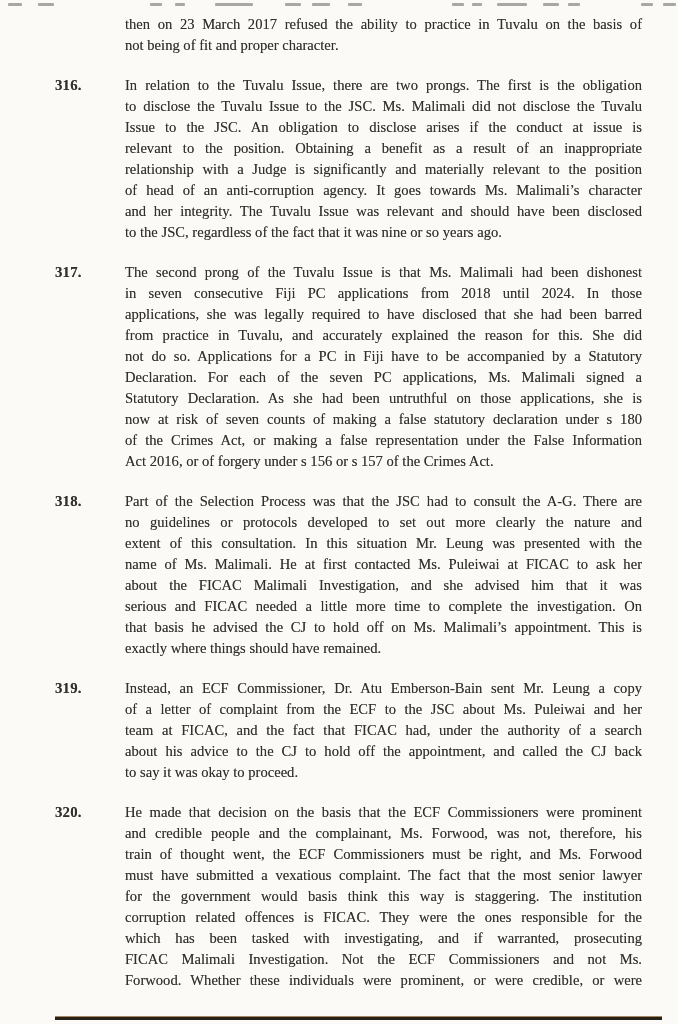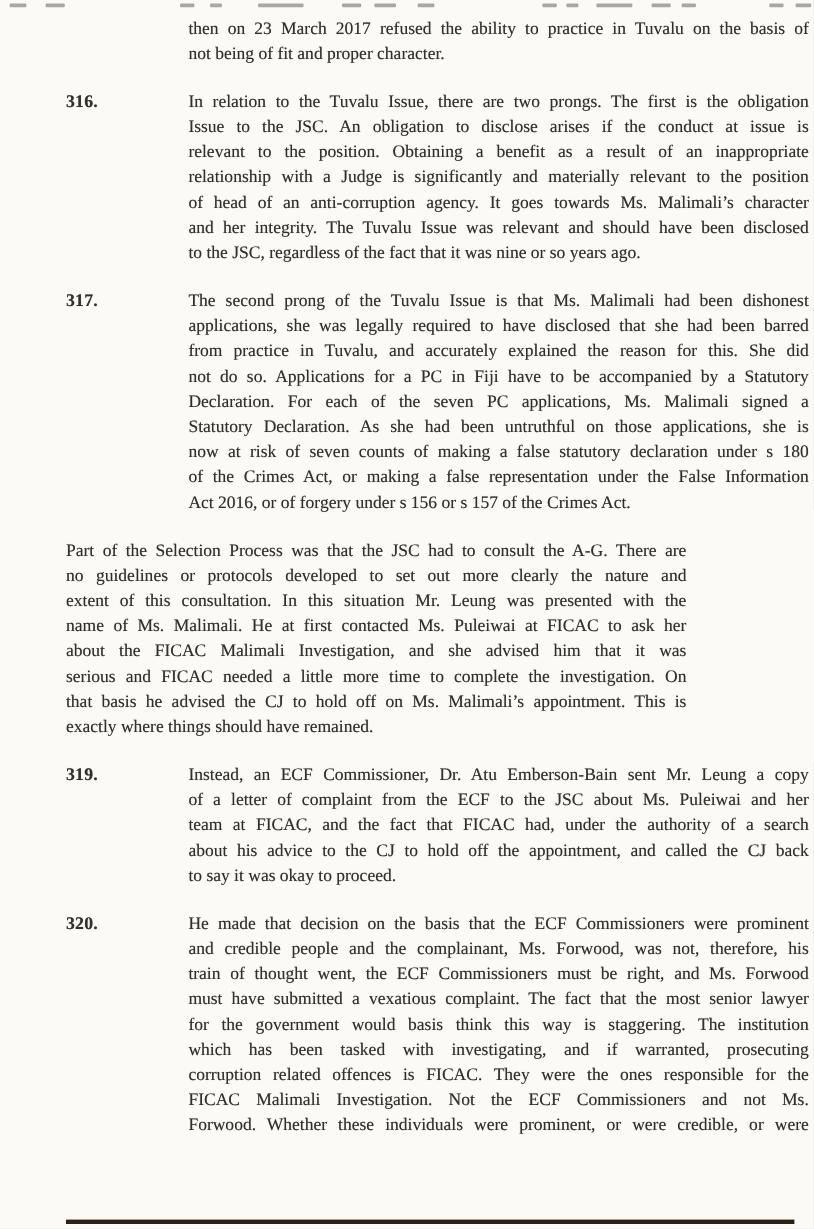--- a/index.html
+++ b/index.html
@@ -31,21 +31,21 @@
     background: #8d8b87;
     opacity: .75;
     border-radius: 1px;
   }
   .content {
     position: absolute;
     top: 14px;
     left: 55px;
     width: 587px;
   }
-  .para { display: flex; gap: 32px; }
+  .para { display: flex; }
   .para + .para { margin-top: 19px; }
   .para-num {
     width: 70px;
     flex: 0 0 70px;
     font-weight: 700;
     font-size: 14.8px;
     line-height: 21px;
     letter-spacing: .2px;
     text-shadow: 0 0 .6px rgba(48,43,38,.55);
   }
@@ -101,43 +101,46 @@
         <div class="para-num"></div>
         <div class="para-body">
           <div class="line">then on 23 March 2017 refused the ability to practice in Tuvalu on the basis of</div>
           <div class="line last">not being of fit and proper character.</div>
         </div>
       </div>
       <div class="para">
         <div class="para-num">316.</div>
         <div class="para-body">
           <div class="line">In relation to the Tuvalu Issue, there are two prongs. The first is the obligation</div>
+          <div class="line">to disclose the Tuvalu Issue to the JSC. Ms. Malimali did not disclose the Tuvalu</div>
           <div class="line">Issue to the JSC. An obligation to disclose arises if the conduct at issue is</div>
           <div class="line">relevant to the position. Obtaining a benefit as a result of an inappropriate</div>
           <div class="line">relationship with a Judge is significantly and materially relevant to the position</div>
           <div class="line">of head of an anti-corruption agency. It goes towards Ms. Malimali’s character</div>
           <div class="line">and her integrity. The Tuvalu Issue was relevant and should have been disclosed</div>
           <div class="line last">to the JSC, regardless of the fact that it was nine or so years ago.</div>
         </div>
       </div>
       <div class="para">
         <div class="para-num">317.</div>
         <div class="para-body">
           <div class="line">The second prong of the Tuvalu Issue is that Ms. Malimali had been dishonest</div>
+          <div class="line">in seven consecutive Fiji PC applications from 2018 until 2024. In those</div>
           <div class="line">applications, she was legally required to have disclosed that she had been barred</div>
           <div class="line">from practice in Tuvalu, and accurately explained the reason for this. She did</div>
           <div class="line">not do so. Applications for a PC in Fiji have to be accompanied by a Statutory</div>
           <div class="line">Declaration. For each of the seven PC applications, Ms. Malimali signed a</div>
           <div class="line">Statutory Declaration. As she had been untruthful on those applications, she is</div>
           <div class="line">now at risk of seven counts of making a false statutory declaration under s 180</div>
           <div class="line">of the Crimes Act, or making a false representation under the False Information</div>
           <div class="line last">Act 2016, or of forgery under s 156 or s 157 of the Crimes Act.</div>
         </div>
       </div>
       <div class="para">
+        <div class="para-num">318.</div>
         <div class="para-body">
           <div class="line">Part of the Selection Process was that the JSC had to consult the A-G. There are</div>
           <div class="line">no guidelines or protocols developed to set out more clearly the nature and</div>
           <div class="line">extent of this consultation. In this situation Mr. Leung was presented with the</div>
           <div class="line">name of Ms. Malimali. He at first contacted Ms. Puleiwai at FICAC to ask her</div>
           <div class="line">about the FICAC Malimali Investigation, and she advised him that it was</div>
           <div class="line">serious and FICAC needed a little more time to complete the investigation. On</div>
           <div class="line">that basis he advised the CJ to hold off on Ms. Malimali’s appointment. This is</div>
           <div class="line last">exactly where things should have remained.</div>
         </div>
@@ -153,22 +156,22 @@
         </div>
       </div>
       <div class="para">
         <div class="para-num">320.</div>
         <div class="para-body">
           <div class="line">He made that decision on the basis that the ECF Commissioners were prominent</div>
           <div class="line">and credible people and the complainant, Ms. Forwood, was not, therefore, his</div>
           <div class="line">train of thought went, the ECF Commissioners must be right, and Ms. Forwood</div>
           <div class="line">must have submitted a vexatious complaint. The fact that the most senior lawyer</div>
           <div class="line">for the government would basis think this way is staggering. The institution</div>
+          <div class="line">corruption related offences is FICAC. They were the ones responsible for the</div>
           <div class="line">which has been tasked with investigating, and if warranted, prosecuting</div>
-          <div class="line">corruption related offences is FICAC. They were the ones responsible for the</div>
           <div class="line">FICAC Malimali Investigation. Not the ECF Commissioners and not Ms.</div>
           <div class="line">Forwood. Whether these individuals were prominent, or were credible, or were</div>
         </div>
       </div>
     </div>
 
   <div class="bottom-rule"></div>
 
 </div>
 

